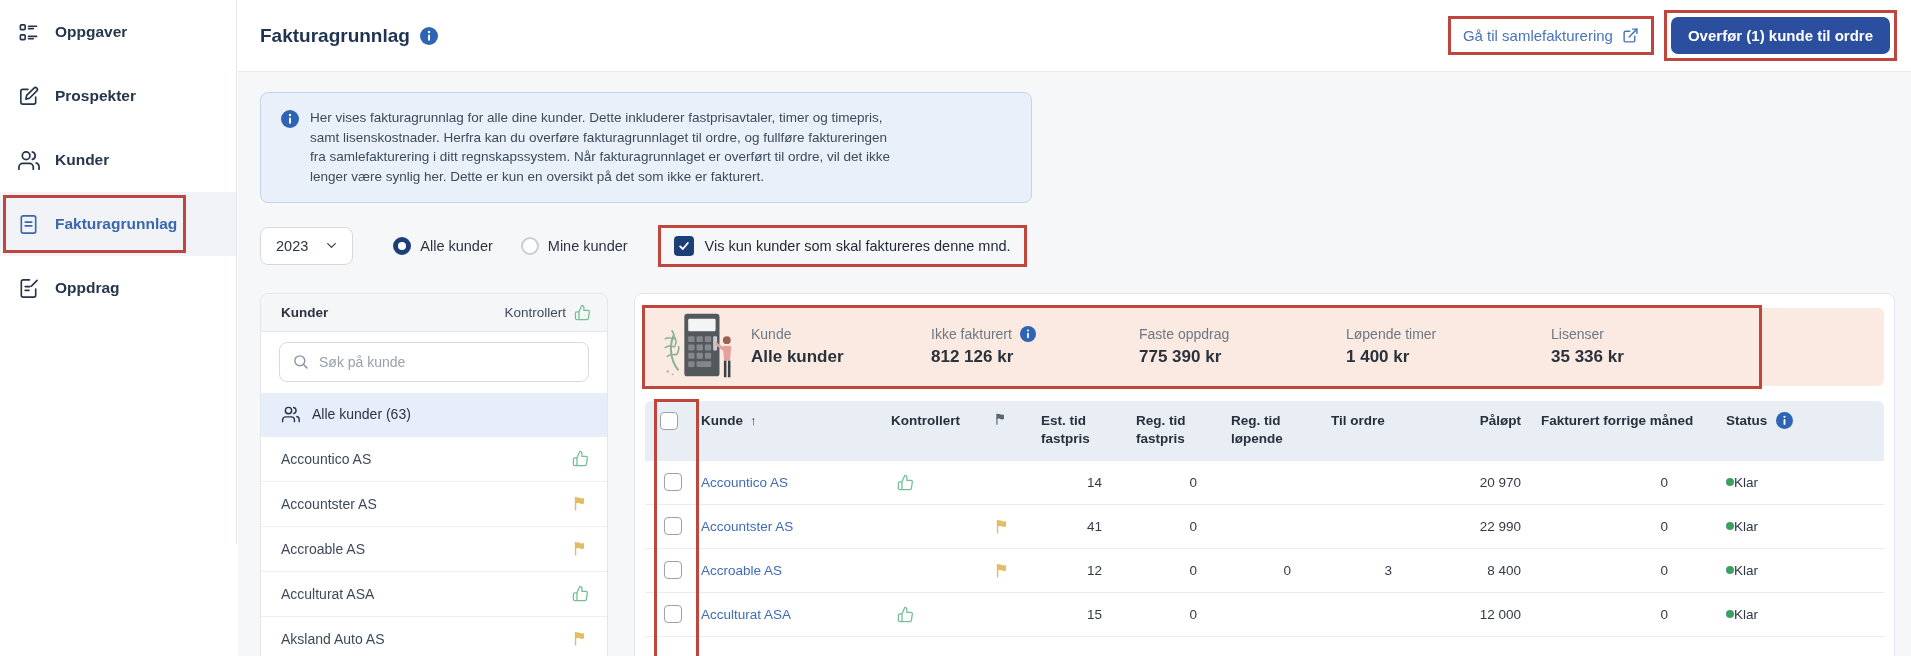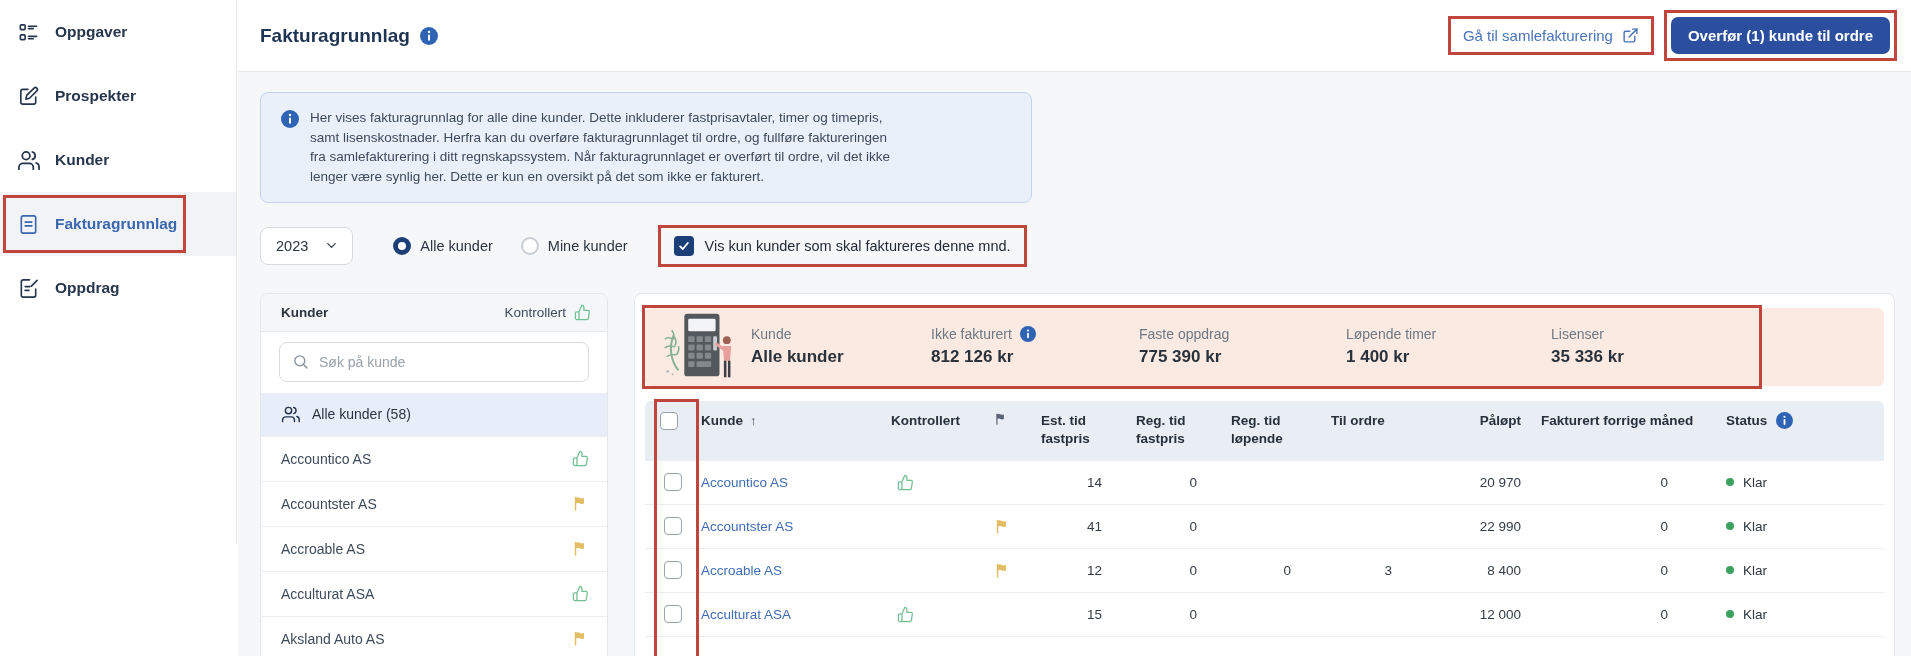--- a/index.html
+++ b/index.html
@@ -121,21 +121,21 @@
   .cust-link { color:#3f6cb5; text-decoration:none; cursor:pointer; }
   .c-kontrollert { padding-left:6px; }
   .c-flag { display:flex; justify-content:flex-start; padding-left:8px; }
   .c-num { text-align:right; }
   .n-est, .n-regf { padding-right:34px; }
   .n-regl { padding-right:40px; }
   .n-til { padding-right:34px; }
   .n-pal { padding-right:20px; }
   .n-fak { padding-right:58px; }
   .h-pal { text-align:right; padding-right:20px !important; }
-  .c-status { display:flex; align-items:center; gap:9px; color:#2f3742; }
+  .c-status { display:flex; align-items:center; color:#2f3742; }
   .h-status { display:flex; align-items:center; gap:9px; }
   .h-status .info-ic { width:17px; height:17px; }
   .dot { width:8px; height:8px; border-radius:50%; background:#3aa15e; flex:none; }
   .hidden-defs { position:absolute; width:0; height:0; overflow:hidden; }
 </style>
 </head>
 <body>
 
 <svg class="hidden-defs" aria-hidden="true">
   <defs>
@@ -336,21 +336,21 @@
               <svg>
                   <use href="#i-search"></use>
                 </svg>
               <input type="text" placeholder="Søk på kunde" style="">
             </div>
           </div>
           <div class="all-row">
             <svg>
                 <use href="#i-users"></use>
               </svg>
-            <span>Alle kunder (58)</span>
+            <span>Alle kunder (63)</span>
           </div>
 
           <div class="cust-row">
             <span>Accountico AS</span>
             <span>
               <svg class="ic thumb">
                   <use href="#i-thumb"></use>
                 </svg>
 
             </span>

